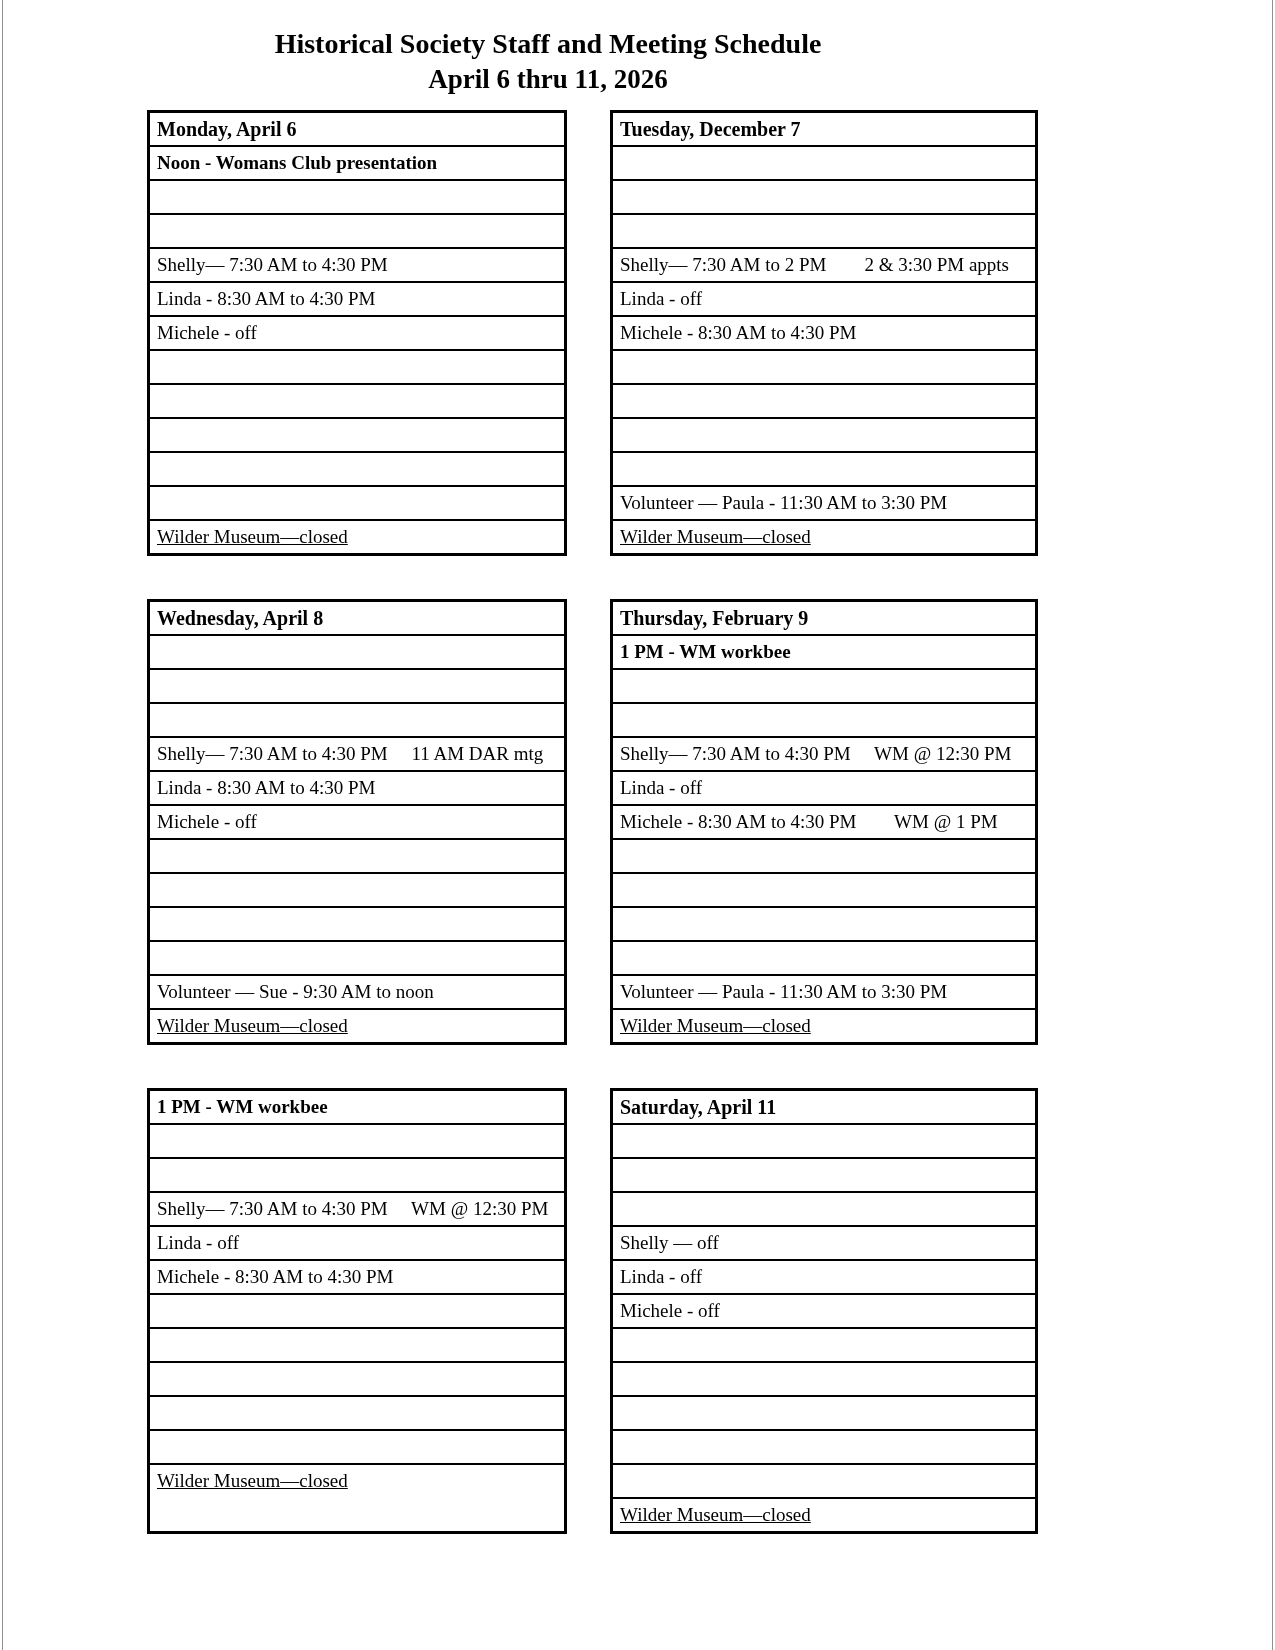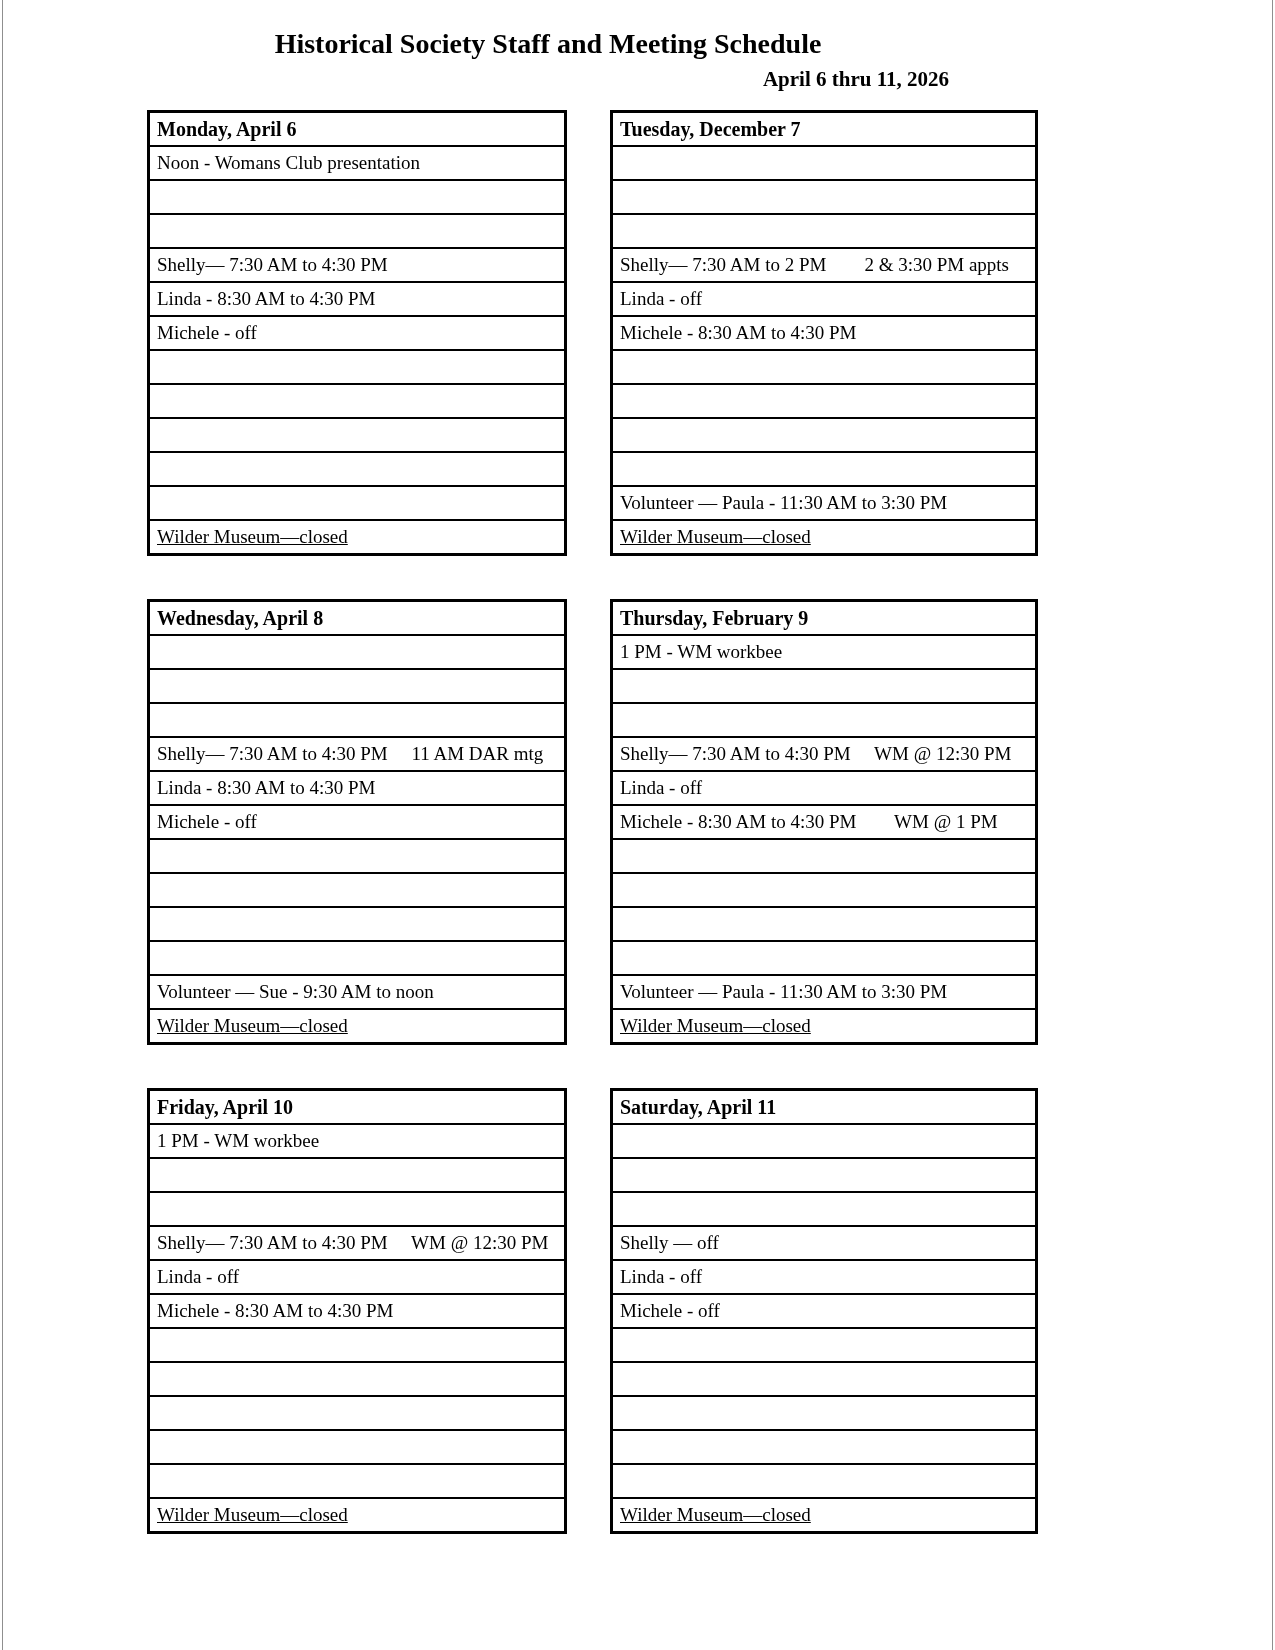--- a/index.html
+++ b/index.html
@@ -33,23 +33,23 @@
   }
   .title-line1 {
     margin: 26px 0 0 0;
     font-size: 28px;
     font-weight: bold;
     text-align: center;
     line-height: 35px;
   }
   .title-line2 {
     margin: 1px 0 0 0;
-    font-size: 21px;
+    font-size: 27px;
     font-weight: bold;
-    text-align: right;
+    text-align: center;
     line-height: 34px;
   }
   .grid {
     margin-top: 14px;
     display: grid;
     grid-template-columns: 420px 428px;
     column-gap: 78px;
     row-gap: 45px;
     gap: 43px;
   }
@@ -65,21 +65,21 @@
     padding-left: 7px;
     font-size: 19px;
     white-space: pre;
     overflow: hidden;
   }
   .row:last-child { border-bottom: none; text-decoration: underline; }
   .row.header {
     font-weight: bold;
     font-size: 20px;
   }
-  .row.bold { font-weight: normal; }
+  .row.bold { font-weight: bold; }
 </style>
 </head>
 <body>
 
 <div class="page-edge left"></div>
 <div class="page-edge right"></div>
 
 <div class="content">
   <div class="title-line1">Historical Society Staff and Meeting Schedule</div>
   <div class="title-line2">April 6 thru 11, 2026</div>
@@ -138,21 +138,20 @@
         <div class="row">Linda - off</div>
         <div class="row">Michele - 8:30 AM to 4:30 PM        WM @ 1 PM</div>
         <div class="row"></div>
         <div class="row"></div>
         <div class="row"></div>
         <div class="row"></div>
         <div class="row">Volunteer — Paula - 11:30 AM to 3:30 PM</div>
         <div class="row">Wilder Museum—closed</div>
       </div>
       <div class="day-box">
-        <div class="row header">Friday, April 10</div>
         <div class="row bold">1 PM - WM workbee</div>
         <div class="row"></div>
         <div class="row"></div>
         <div class="row">Shelly— 7:30 AM to 4:30 PM     WM @ 12:30 PM</div>
         <div class="row">Linda - off</div>
         <div class="row">Michele - 8:30 AM to 4:30 PM</div>
         <div class="row"></div>
         <div class="row"></div>
         <div class="row"></div>
         <div class="row"></div>

